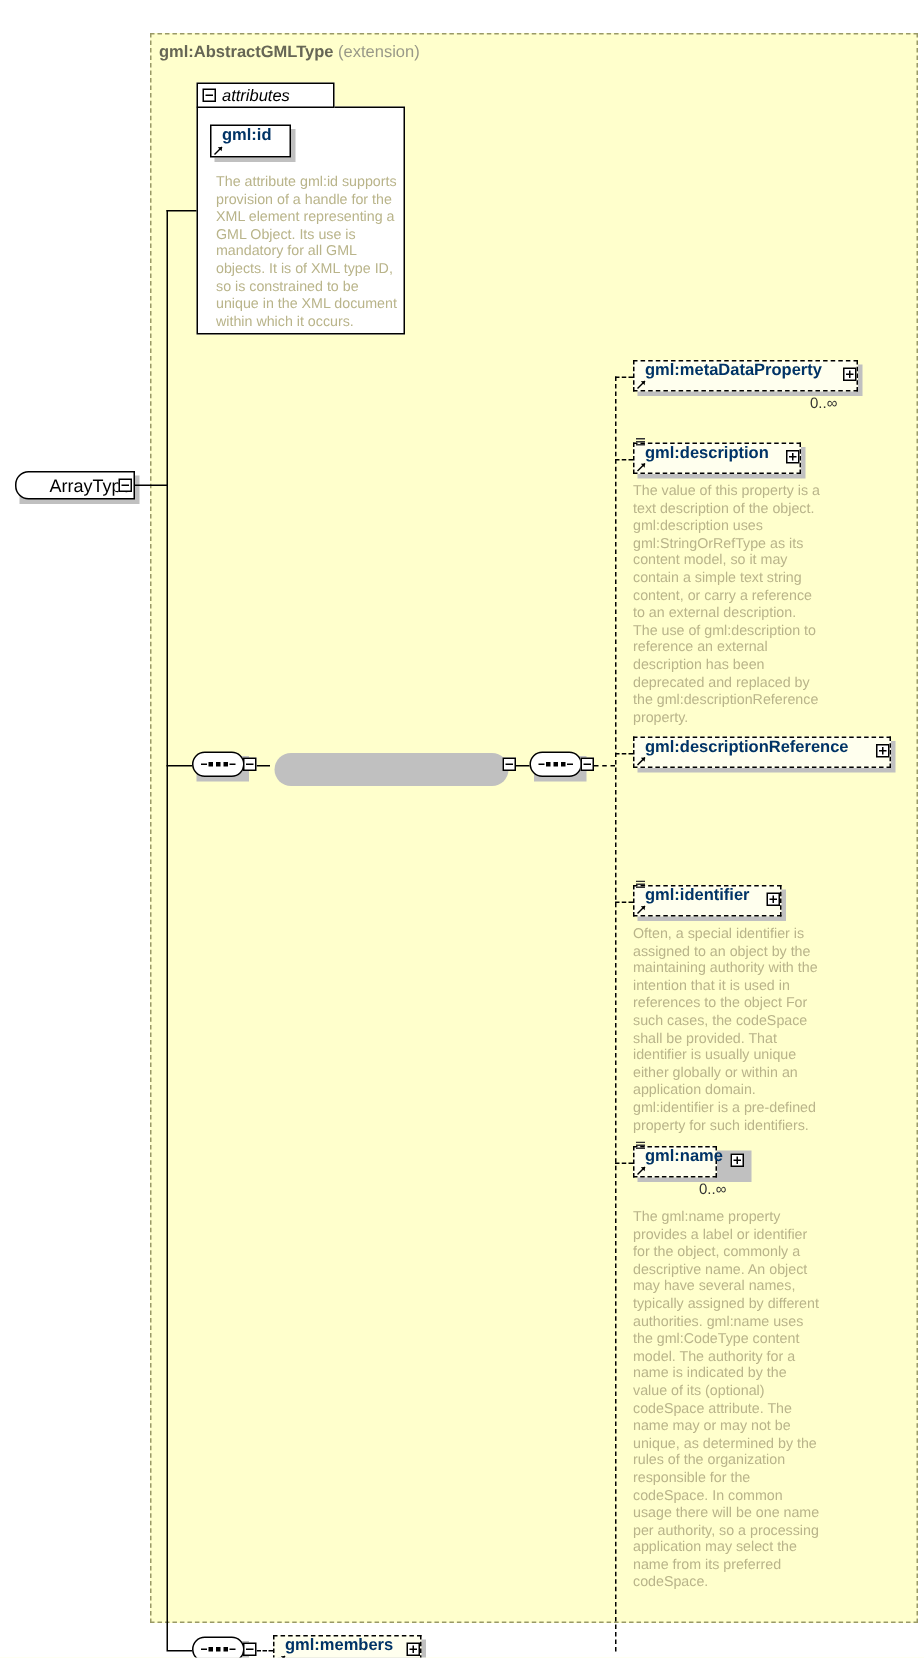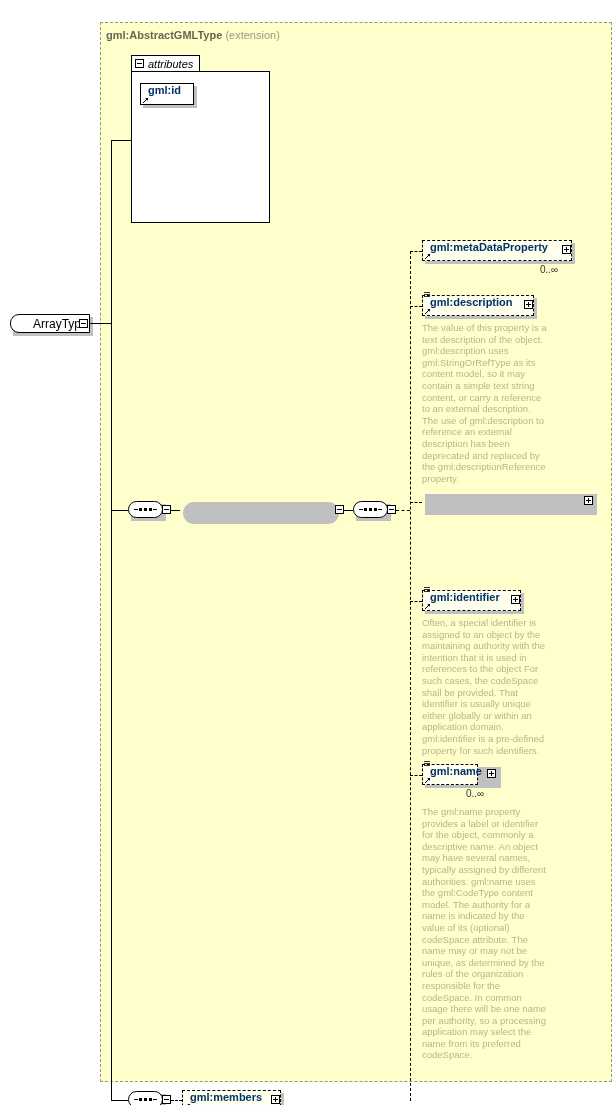--- a/index.html
+++ b/index.html
@@ -166,34 +166,35 @@
 
   <div class="ln v" style="left:111px;top:124px;height:960px;"></div>
 
   <div class="ln h" style="left:111px;top:124px;width:20px;"></div>
 
   <div class="ln h" style="left:111px;top:494px;width:17px;"></div>
 
   <div class="ln h" style="left:111px;top:1084px;width:17px;"></div>
 
   <div class="attr-panel" style="left:131px;top:55px;width:139px;height:152px;"></div>
-  <div class="attr-tab" style="left:131px;top:39px;width:69px;height:17px;">
+  <div class="attr-tab" style="left:131px;top:39px;width:92px;height:17px;">
     <div class="pm"></div>
     <span class="lbl">attributes</span>
   </div>
 
   <div class="shadow-box" style="left:143px;top:70px;width:54px;height:22px;"></div>
   <div class="node solid" style="left:140px;top:67px;width:54px;height:22px;">
     <span class="name">gml:id</span>
     <svg class="refarrow" viewBox="0 0 7 7">
       <path d="M1,6 L6,1" stroke="#000" stroke-width="1" fill="none"></path>
       <path d="M6,1 L3.2,1.2 L5.8,3.8 Z" fill="#000"></path>
     </svg>
   </div>
 
+  <div class="doc" style="left:144px;top:100px;width:124px;">The attribute gml:id supports provision of a handle for the XML element representing a GML Object. Its use is mandatory for all GML objects. It is of XML type ID, so is constrained to be unique in the XML document within which it occurs.</div>
 
   <div class="shadow-box" style="left:131px;top:488px;width:35px;height:17px;"></div>
   <div class="seq" style="left:128px;top:485px;width:35px;height:17px;">
     <span class="dots">
       <span class="bar"></span>
         <span class="dot"></span>
         <span class="dot"></span>
         <span class="dot"></span>
         <span class="bar"></span>
     </span>
@@ -256,20 +257,27 @@
       <rect x="0" y="4" width="6" height="1" fill="#333"></rect>
     </svg>
   </div>
   <div style="position:absolute;left:524px;top:284px;z-index:3;">
     <div class="pm plus"></div>
   </div>
   <div class="doc" style="left:422px;top:306px;width:126px;">The value of this property is a text description of the object. gml:description uses gml:StringOrRefType as its content model, so it may contain a simple text string content, or carry a reference to an external description. The use of gml:description to reference an external description has been deprecated and replaced by the gml:descriptionReference property.</div>
 
   <div class="dln h" style="left:410px;top:486px;width:12px;"></div>
   <div class="shadow-box" style="left:425px;top:478px;width:172px;height:21px;"></div>
+  <div class="node dashed" style="left:422px;top:475px;width:172px;height:21px;">
+    <span class="name">gml:descriptionReference</span>
+    <svg class="refarrow" viewBox="0 0 7 7">
+      <path d="M1,6 L6,1" stroke="#000" stroke-width="1" fill="none"></path>
+      <path d="M6,1 L3.2,1.2 L5.8,3.8 Z" fill="#000"></path>
+    </svg>
+  </div>
   <div style="position:absolute;left:584px;top:480px;z-index:3;">
     <div class="pm plus"></div>
   </div>
 
   <div class="dln h" style="left:410px;top:585px;width:12px;"></div>
   <div class="shadow-box" style="left:425px;top:577px;width:99px;height:21px;"></div>
   <div class="node dashed" style="left:422px;top:574px;width:99px;height:21px;">
     <span class="name">gml:identifier</span>
     <svg class="refarrow" viewBox="0 0 7 7">
       <path d="M1,6 L6,1" stroke="#000" stroke-width="1" fill="none"></path>

